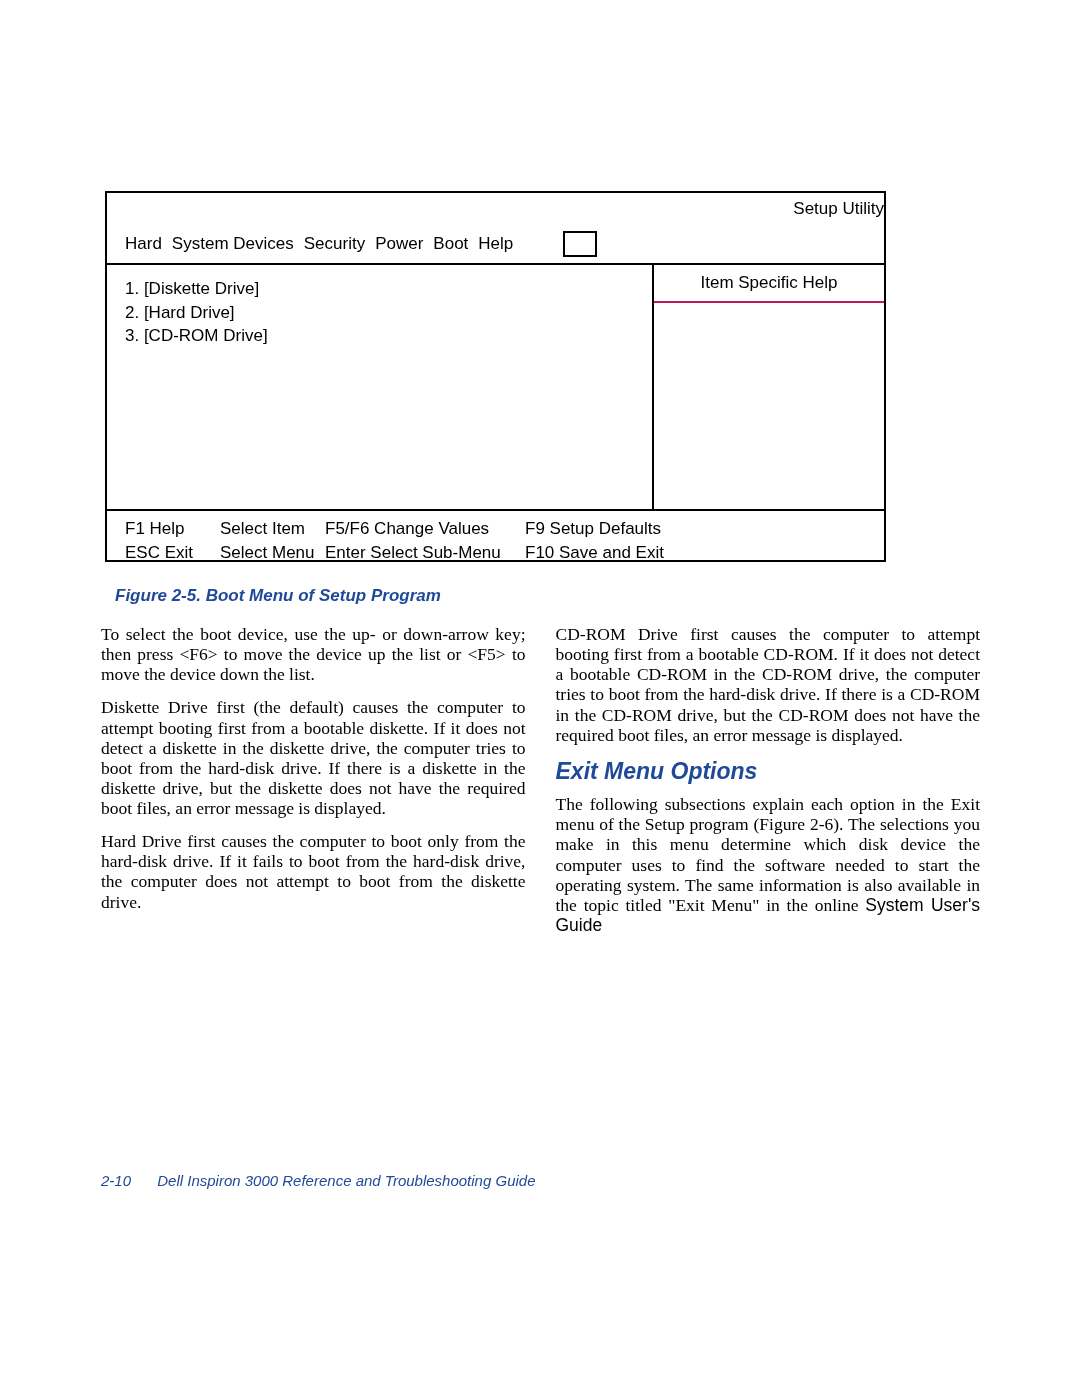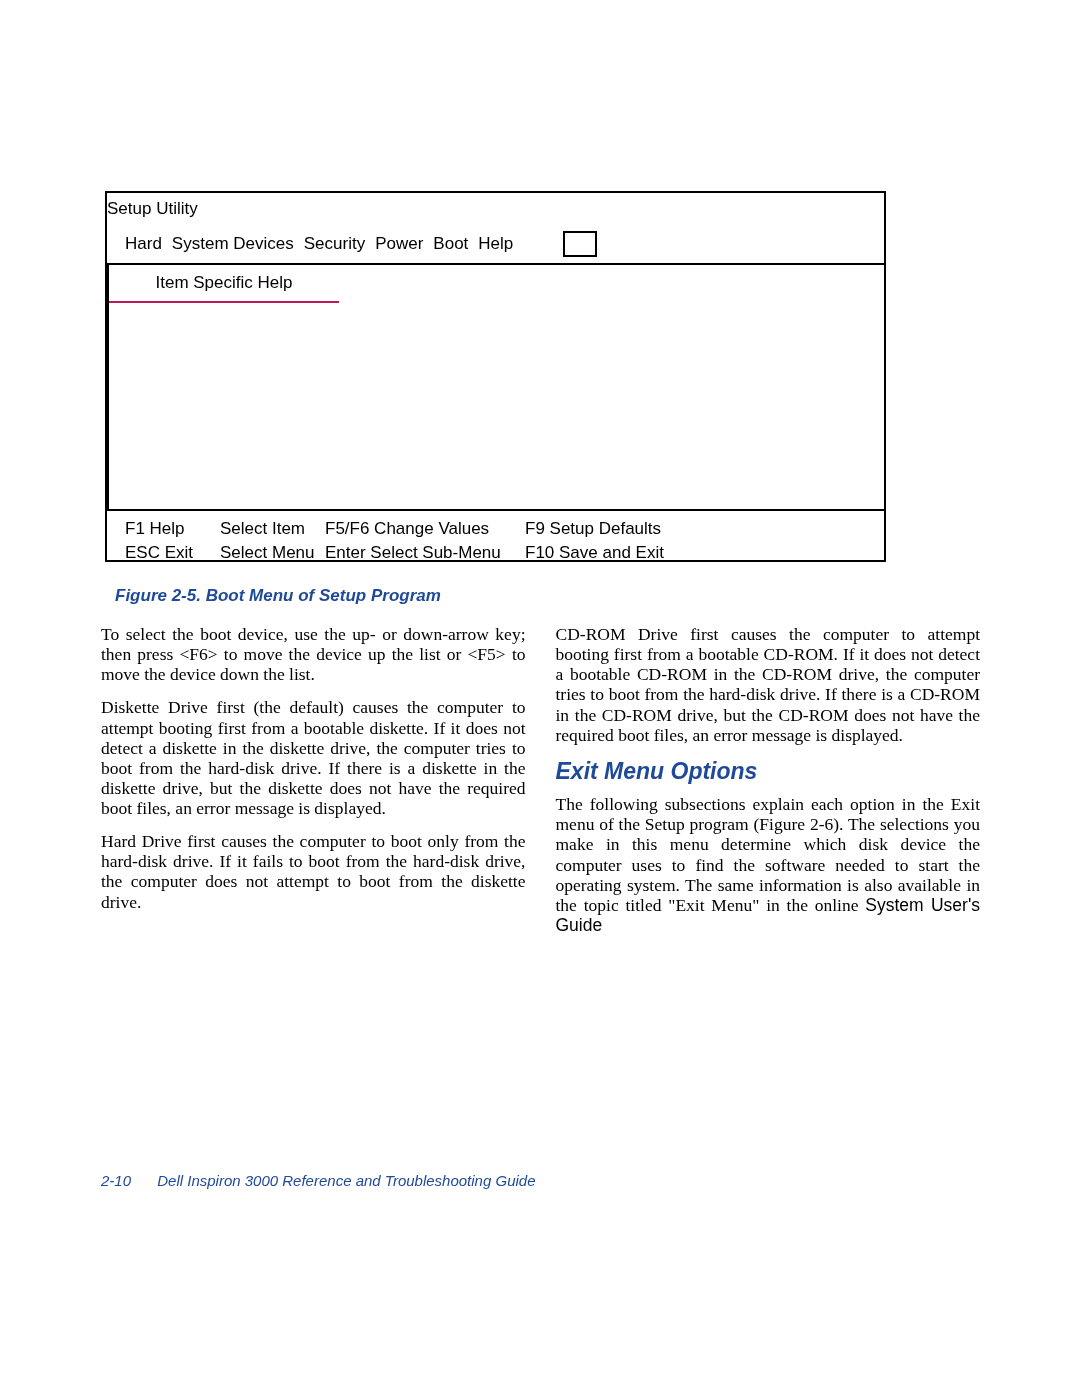--- a/index.html
+++ b/index.html
@@ -21,21 +21,21 @@
     left: 105px;
     top: 191px;
     width: 777px;
     height: 367px;
     border: 2px solid #000;
     font-family: Arial, Helvetica, sans-serif;
     font-size: 17px;
     line-height: 1.4;
   }
   .fb-title {
-    text-align: left;
+    text-align: right;
     padding-top: 4px;
   }
   .fb-menu {
     padding: 10px 18px 6px 18px;
     display: flex;
     gap: 10px;
     align-items: center;
   }
   .fb-menu span { display: inline-block; }
   .fb-menu-box {
@@ -130,20 +130,25 @@
       <span>Hard</span>
       <span>System Devices</span>
       <span>Security</span>
       <span>Power</span>
       <span>Boot</span>
       <span>Help</span>
       <span class="fb-menu-box"></span>
     </div>
     <div class="fb-divider"></div>
     <div class="fb-mid">
+      <div class="fb-left">
+        <div>1. [Diskette Drive]</div>
+        <div>2. [Hard Drive]</div>
+        <div>3. [CD-ROM Drive]</div>
+      </div>
       <div class="fb-right">
         <div class="fb-right-top">Item Specific Help</div>
         <div class="fb-right-fill"></div>
       </div>
     </div>
     <div class="fb-divider"></div>
     <div class="fb-footer">
       <div class="fb-footer-row">
         <span class="ff-c1">F1 Help</span>
         <span class="ff-c2">Select Item</span>

